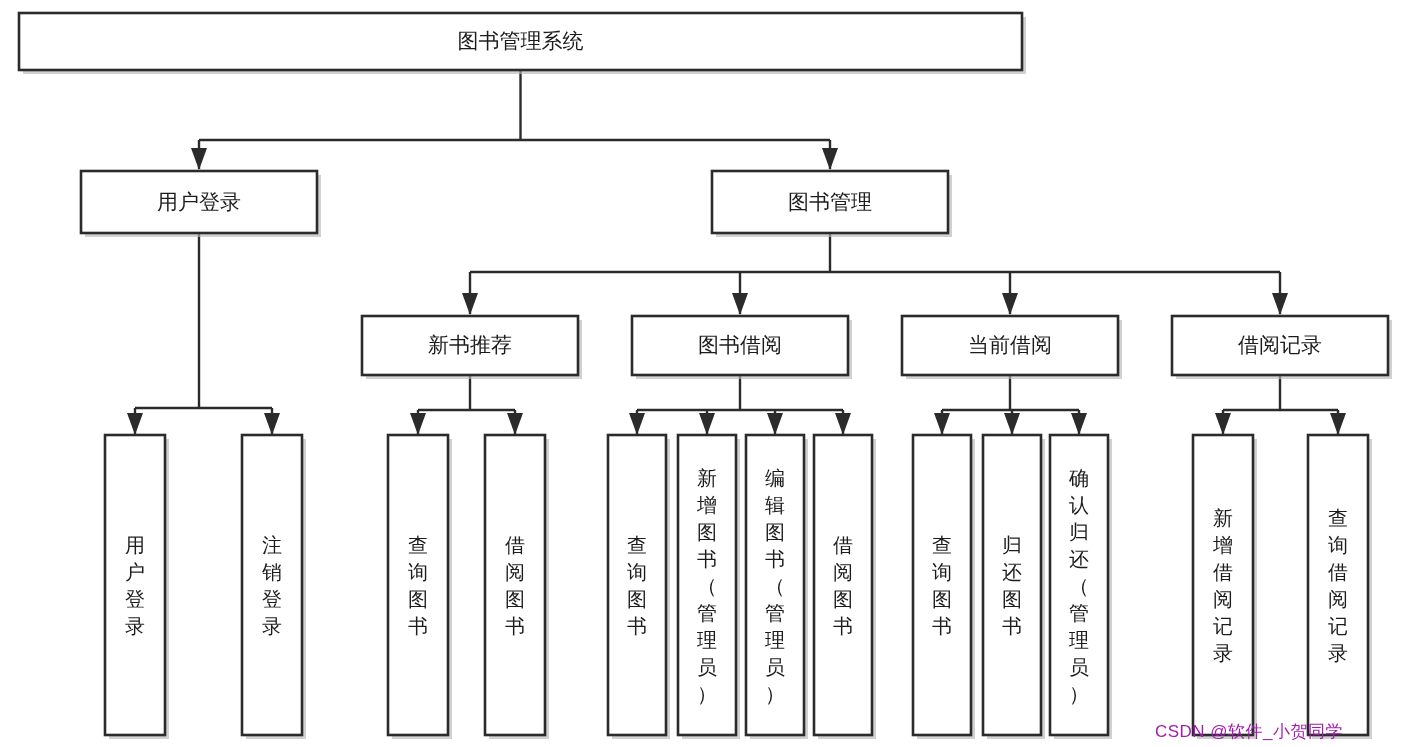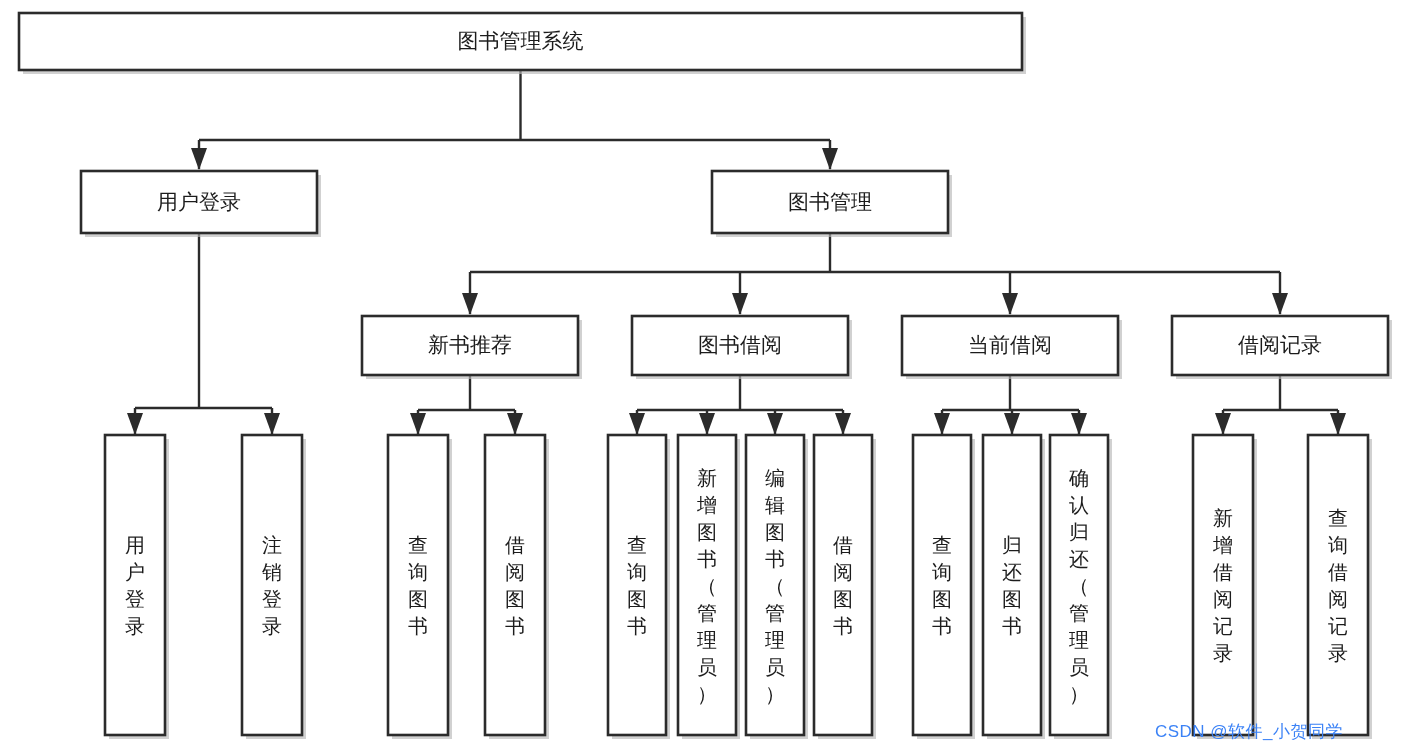--- a/index.html
+++ b/index.html
@@ -57,21 +57,21 @@
     font-size: 20px;
     fill: #1c1c1c;
     text-anchor: middle;
   }
   .watermark {
     position: absolute;
     right: 10px;
     bottom: 4px;
     font-family: "Liberation Sans", "DejaVu Sans", sans-serif;
     font-size: 17px;
-    color: #3b82f6;
+    color: #a21caf;
     letter-spacing: 0.5px;
     white-space: nowrap;
     user-select: none;
   }
 </style>
 </head>
 <body>
 
 <div id="diagram-root">
   <svg class="diagram" viewBox="0 0 1405 747" xmlns="http://www.w3.org/2000/svg">

